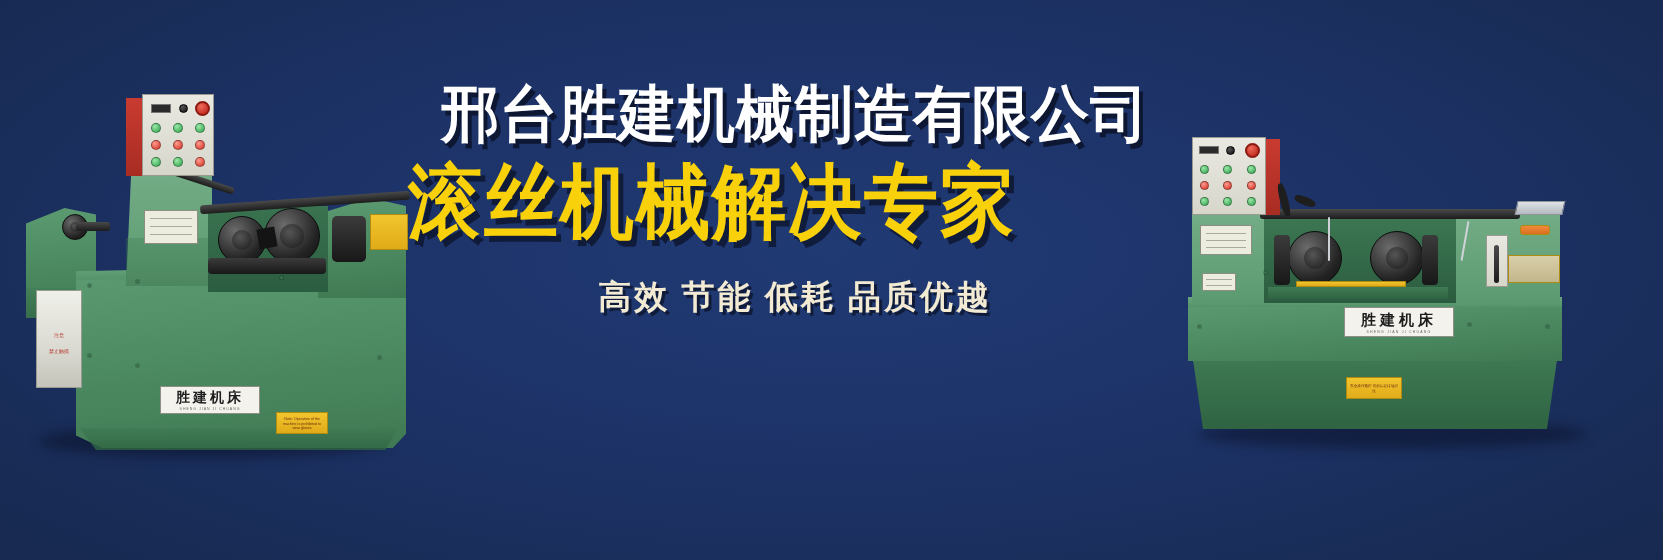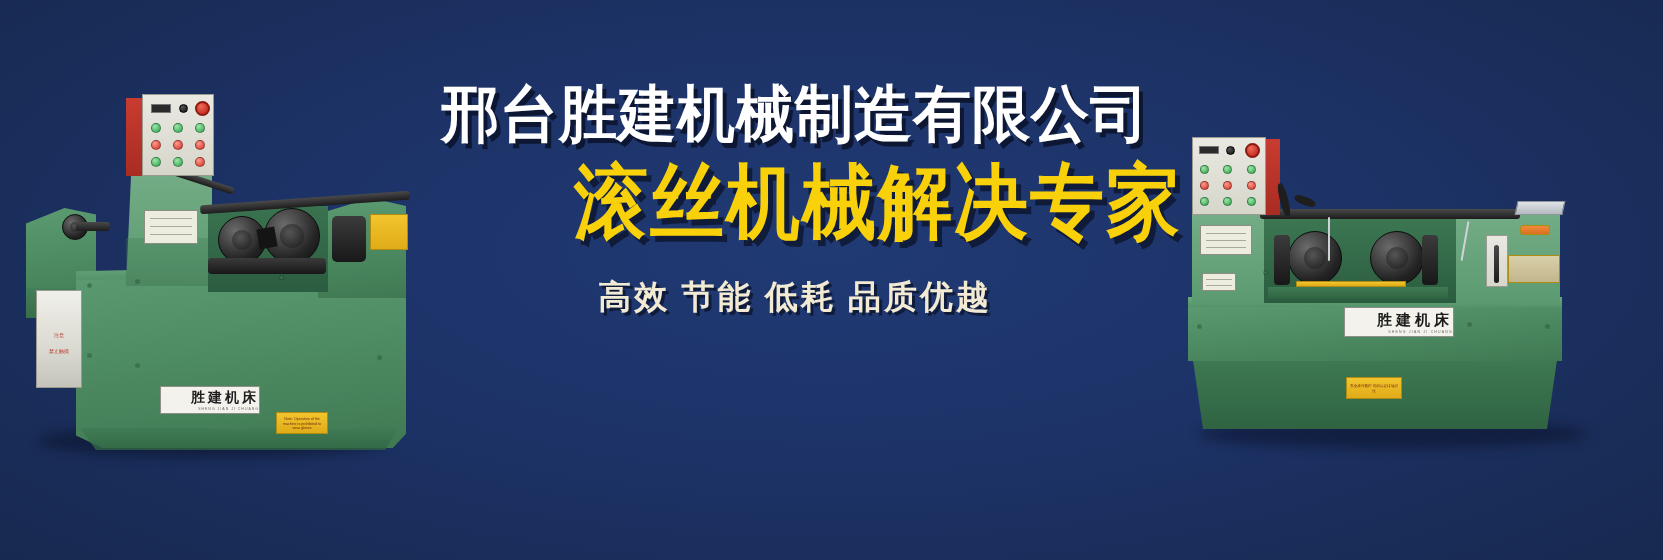--- a/index.html
+++ b/index.html
@@ -22,21 +22,21 @@
   .company-name{
     font-size:58px;line-height:1.05;font-weight:700;color:#ffffff;
     letter-spacing:1px;
     transform:scaleY(1.06);
     text-shadow:4px 5px 0 rgba(8,14,32,.75);
     white-space:nowrap;
   }
 
   .headline{
     margin-top:20px;
-    display:flex;justify-content:flex-end;align-items:center;
+    display:flex;justify-content:flex-start;align-items:center;
     padding:0 8px;
     font-family:Liberation Serif, serif;
   }
   .headline span{
     font-size:74px;font-weight:700;color:#f9d10b;line-height:1;
     letter-spacing:2px;
     transform:scaleY(1.1);
     text-shadow:5px 6px 0 rgba(10,16,36,.70);
     white-space:nowrap;
   }
@@ -62,21 +62,21 @@
   .lamp{position:absolute;border-radius:50%;border:1px solid rgba(0,0,0,.35);}
   .lamp.green{background:radial-gradient(circle at 35% 30%,#9ae8a8,#2ea14a);}
   .lamp.red{background:radial-gradient(circle at 35% 30%,#ff9b8e,#cf2f22);}
   .estop{position:absolute;border-radius:50%;background:radial-gradient(circle at 35% 30%,#f06a5a,#b61d12);border:2px solid #8c1a10;}
   .display{position:absolute;background:#2b2b2b;border:1px solid #777;}
   .roller{position:absolute;border-radius:50%;background:radial-gradient(circle at 35% 30%,#6b6b6b,#232323 65%,#111 100%);border:1px solid #0b0b0b;}
   .roller .hub{position:absolute;left:28%;top:28%;width:44%;height:44%;border-radius:50%;
     background:radial-gradient(circle at 40% 35%,#555,#1a1a1a);}
   .shaft{position:absolute;background:linear-gradient(180deg,#4a4a4a,#1c1c1c);border-radius:3px;}
   .nameplate{position:absolute;background:#f3f2ec;border:1px solid #8e8e84;display:flex;
-    flex-direction:column;align-items:flex-end;justify-content:center;overflow:hidden;}
+    flex-direction:column;align-items:center;justify-content:center;overflow:hidden;}
   .nameplate .np-cn{color:#1d1d1d;font-weight:700;white-space:nowrap;font-family:"Liberation Serif","DejaVu Serif",serif;}
   .nameplate .np-py{color:#6a6a62;white-space:nowrap;}
   .warn-label{position:absolute;background:linear-gradient(180deg,#f2c52e,#e0ab18);border:1px solid #b08b12;
     overflow:hidden;display:flex;align-items:center;justify-content:center;}
   .warn-label .wl-txt{color:#6d2b16;font-size:4px;line-height:1.25;text-align:center;transform:scale(.9);}
   .spec-plate{position:absolute;background:#ececdf;border:1px solid #8d8d82;}
   .spec-plate .sp-l{position:absolute;left:10%;right:10%;height:1px;background:#a9a99d;}
   .side-cab{position:absolute;background:linear-gradient(180deg,#f0f0ea 0%,#dadad2 60%,#c4c4bb 100%);border:1px solid #9a9a90;}
   .side-cab .cab-txt{position:absolute;left:0;right:0;text-align:center;color:#b4372c;font-size:5px;line-height:1.6;}
   .bolt{position:absolute;width:3px;height:3px;border-radius:50%;background:#3b7250;box-shadow:0 0 0 1px rgba(0,0,0,.18);}

